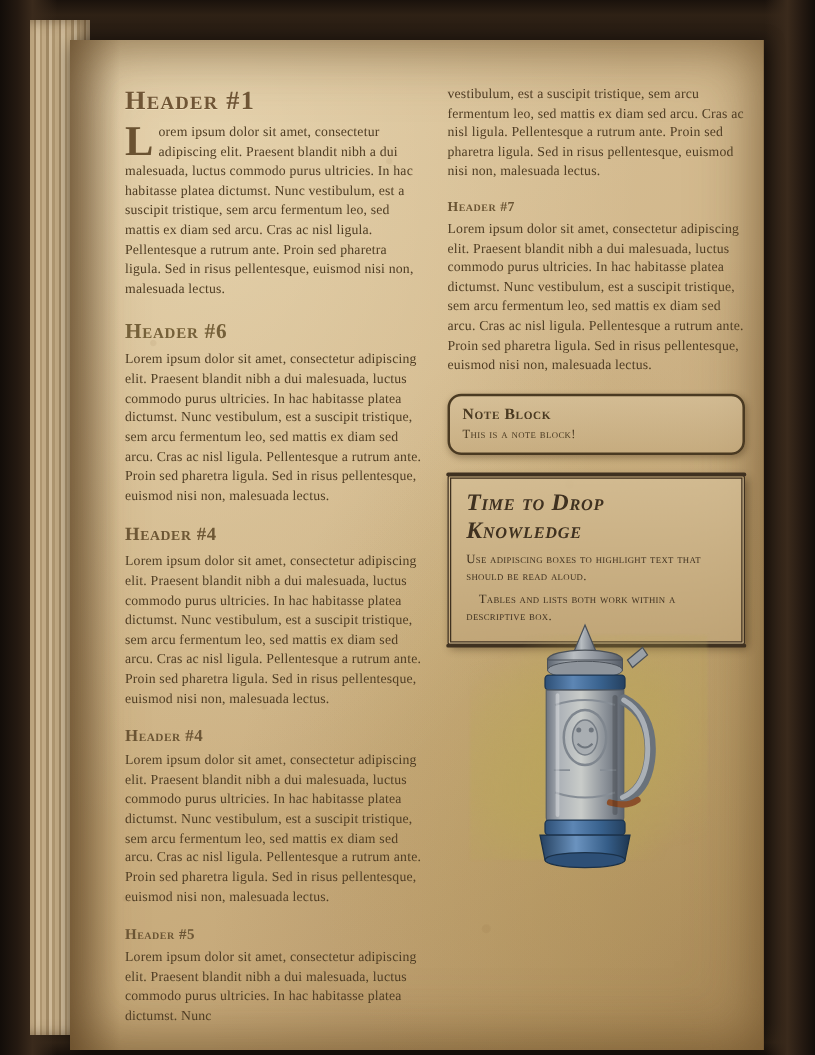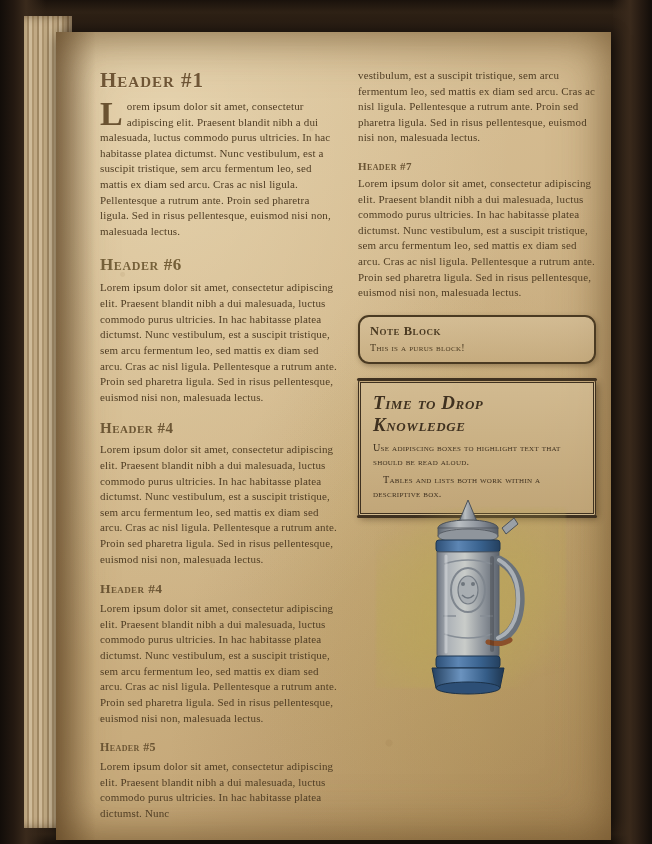--- a/index.html
+++ b/index.html
@@ -308,21 +308,21 @@
       </div>
 
       <div class="col" id="col-right">
         <p class="body">vestibulum, est a suscipit tristique, sem arcu fermentum leo, sed mattis ex diam sed arcu. Cras ac nisl ligula. Pellentesque a rutrum ante. Proin sed pharetra ligula. Sed in risus pellentesque, euismod nisi non, malesuada lectus.</p>
 
         <h6 class="header">Header #7</h6>
         <p class="body">Lorem ipsum dolor sit amet, consectetur adipiscing elit. Praesent blandit nibh a dui malesuada, luctus commodo purus ultricies. In hac habitasse platea dictumst. Nunc vestibulum, est a suscipit tristique, sem arcu fermentum leo, sed mattis ex diam sed arcu. Cras ac nisl ligula. Pellentesque a rutrum ante. Proin sed pharetra ligula. Sed in risus pellentesque, euismod nisi non, malesuada lectus.</p>
 
         <div class="note-block">
           <p class="nb-title">Note Block</p>
-          <p class="nb-text">This is a purus block!</p>
+          <p class="nb-text">This is a note block!</p>
         </div>
 
         <div class="desc-box">
           <p class="db-title">Time to Drop Knowledge</p>
           <p class="db-text">Use adipiscing boxes to highlight text that should be read aloud.</p>
           <p class="db-text2"><b>Tables and lists</b><span> both work within a descriptive box.</span></p>
         </div>
       </div>
 
       <div id="illustration">

